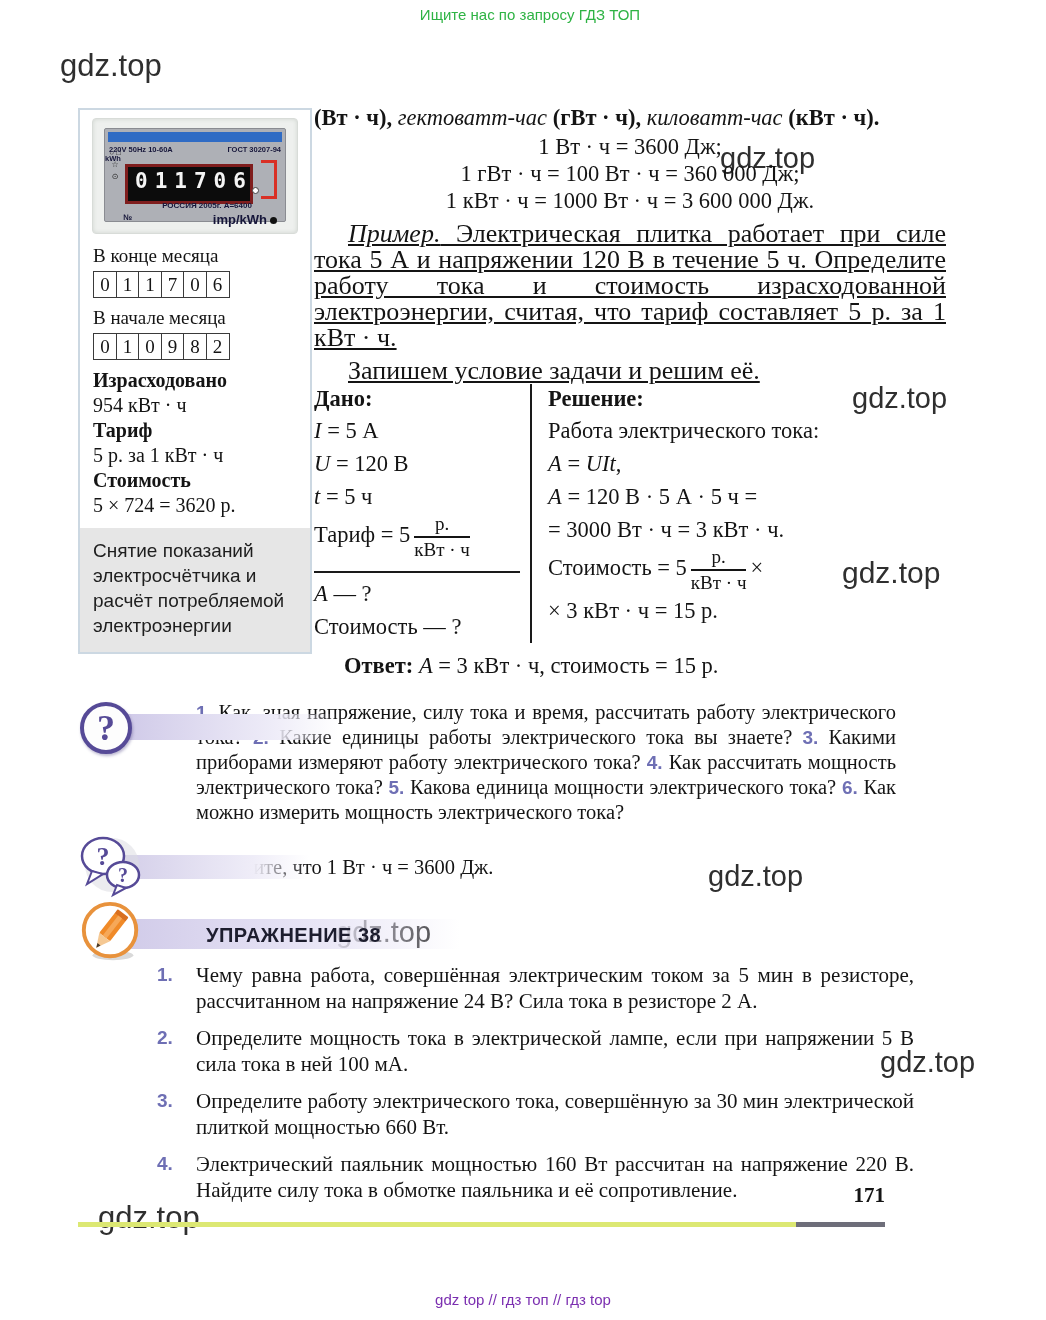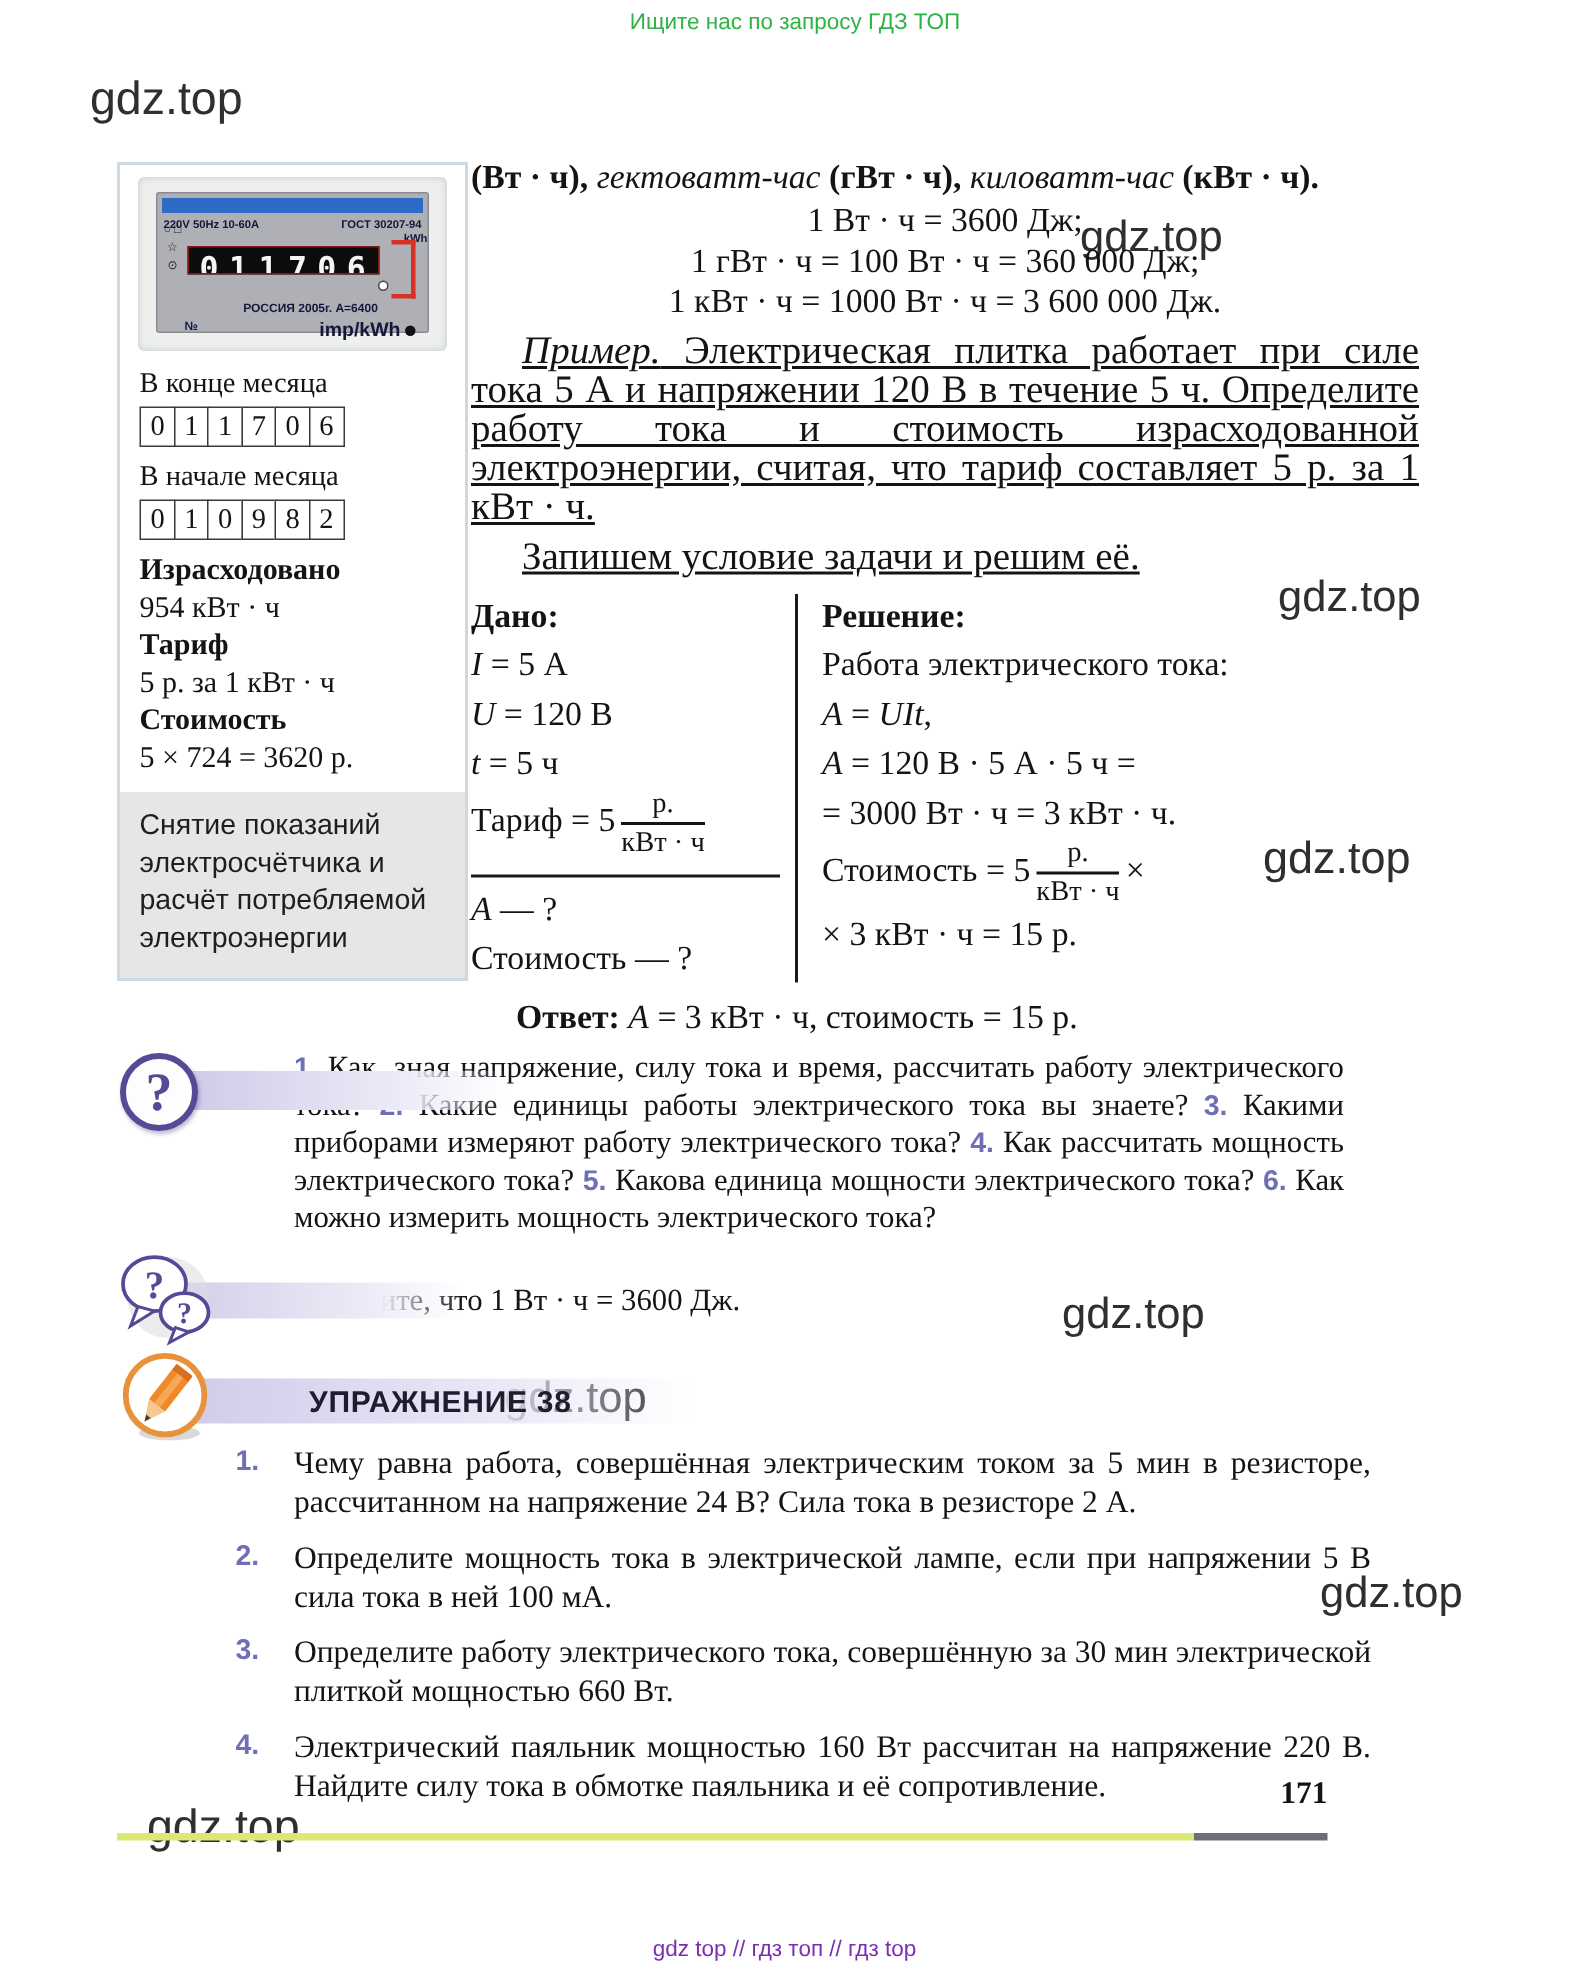--- a/index.html
+++ b/index.html
@@ -39,25 +39,25 @@
   .meter-panel {
     position: absolute; left: 11px; top: 9px; right: 11px; bottom: 11px;
     background: #aeb0b6; border: 1px solid #8a8c92; border-radius: 2px;
   }
   .meter-stripe { position: absolute; left: 3px; top: 3px; right: 3px; height: 10px; background: #2f6bc4; }
   .meter-specs {
     position: absolute; left: 4px; right: 4px; top: 16px;
     display: flex; justify-content: space-between;
     font-family: "Liberation Sans", sans-serif; font-size: 7.5px; font-weight: 700; color: #16163a;
   }
-  .meter-kwh { position: absolute; left: 0; right: 0; top: 25px; text-align: right;
+  .meter-kwh { position: absolute; left: 0; right: 0; top: 25px; text-align: left;
     font-family: "Liberation Sans", sans-serif; font-size: 7.5px; font-weight: 700; color: #16163a; }
   .meter-display {
-    position: absolute; left: 20px; top: 35px; right: 32px; height: 19px;
-    background: #0c0c0c; border: 1px solid #7f1d1d; color: #f5f5f5;
+    position: absolute; left: 20px; top: 35px; right: 32px; height: 40px;
+    background: #0c0c0c; border: 3px solid #7f1d1d; color: #f5f5f5;
     font-family: "DejaVu Sans Mono", monospace; font-size: 21px; font-weight: 700;
     letter-spacing: 7px; line-height: 29px; padding-left: 7px; overflow: hidden;
   }
   .meter-bracket {
     position: absolute; right: 8px; top: 31px; width: 16px; height: 39px;
     border: 3px solid #d93025; border-left: none;
   }
   .meter-dot { position: absolute; right: 26px; top: 58px; width: 7px; height: 7px;
     background: #fff; border: 1.5px solid #444; border-radius: 50%; }
   .meter-country {
@@ -88,21 +88,21 @@
   }
   
   .main-col { position: absolute; left: 314px; top: 104px; width: 632px; }
   .intro { font-size: 22.5px; line-height: 27px; text-align: justify; }
   .intro b { font-weight: 700; }
   .intro i { font-style: italic; }
   .equations { text-align: center; font-size: 22.5px; line-height: 27px; margin-top: 2px; }
   .para { font-size: 26px; line-height: 26px; text-align: justify; text-indent: 34px; margin-top: 7px; text-decoration: underline; }
   .para .ex-label { font-style: italic; }
   .mathvar { font-style: italic; }
-  .sol-table { display: flex; margin-top: 12px; }
+  .sol-table { display: flex; }
   .given-col { width: 216px; flex-shrink: 0; padding-right: 6px; }
   .sol-col { border-left: 2px solid #1a1a1a; padding-left: 16px; flex: 1; }
   .sec-title { font-size: 22.5px; font-weight: 700; line-height: 30px; }
   .m-line { font-size: 22.5px; line-height: 33px; }
   .frac { display: inline-block; text-align: center; vertical-align: middle;
     font-size: 19px; line-height: 1.15; margin: 0 4px; }
   .frac .num { display: block; border-bottom: 2px solid #141414; padding: 0 5px 1px 5px; }
   .frac .den { display: block; padding-top: 1px; }
   .given-rule { border-top: 2px solid #1a1a1a; margin: 10px 0 4px 0; width: 206px; }
   .answer { margin-top: 10px; margin-left: 30px; font-size: 22.5px; }

